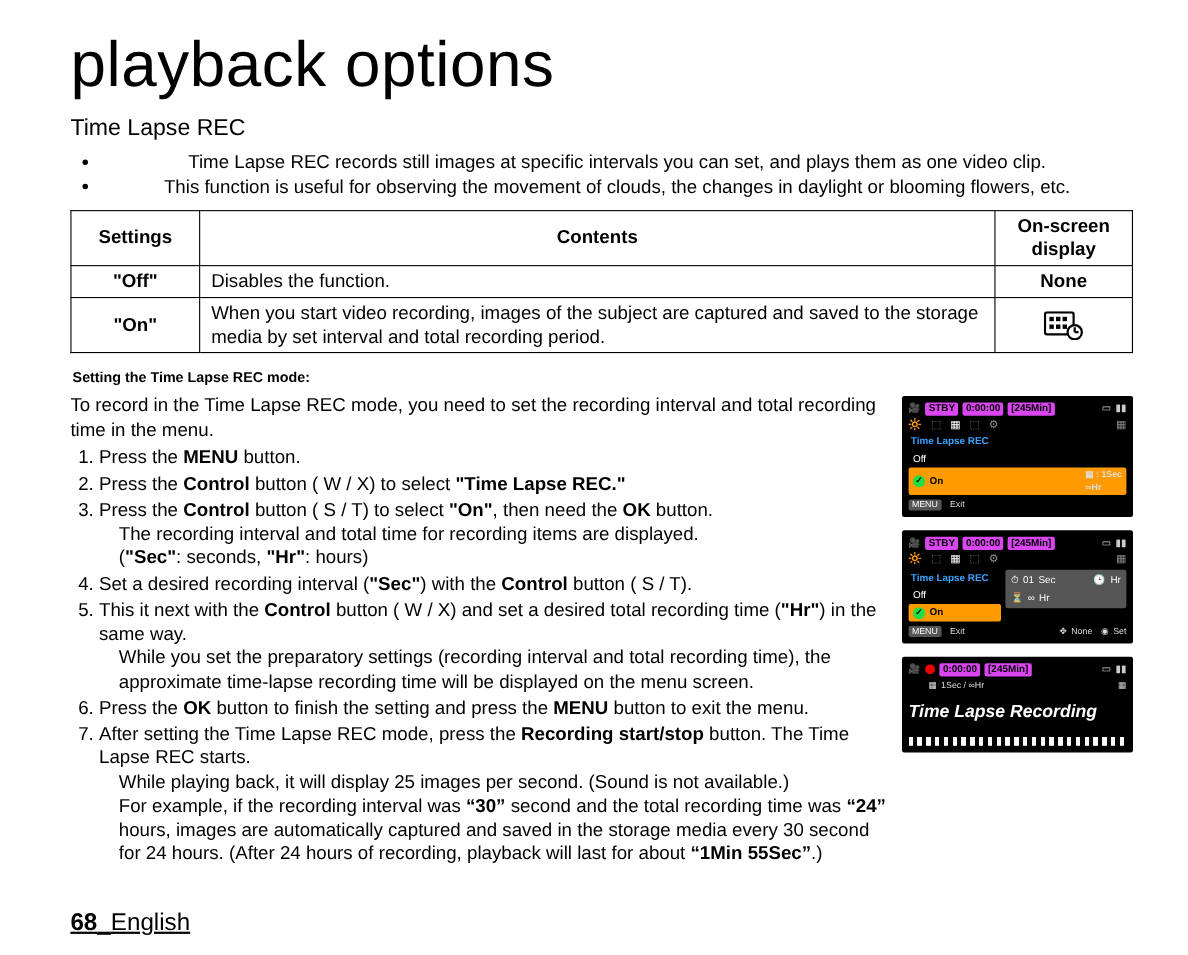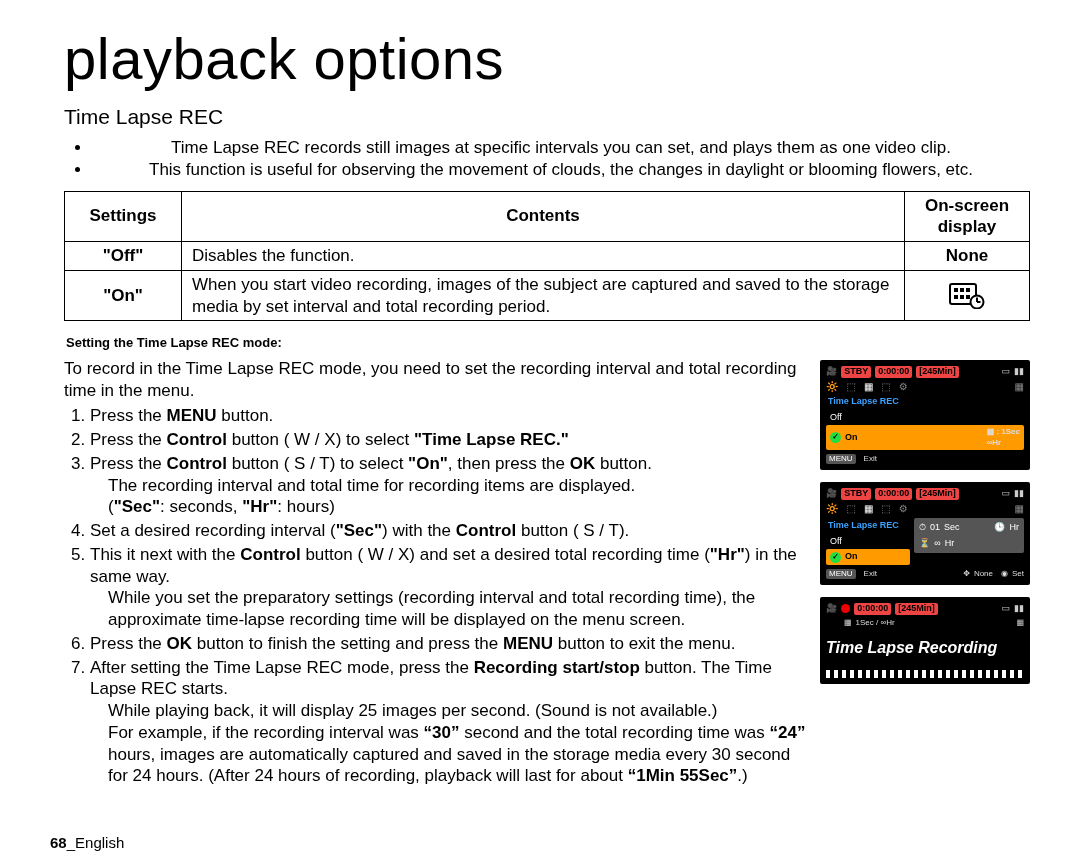--- a/index.html
+++ b/index.html
@@ -89,21 +89,21 @@
     font-family: Arial, sans-serif;
     font-size: 9px;
   }
   .screen .topbar {
     display: flex;
     align-items: center;
     gap: 4px;
     margin-bottom: 3px;
   }
   .screen .topbar .pill {
-    background: #ef4444; color: #000; border-radius: 2px; padding: 0 3px; font-weight: 700;
+    background: #d946ef; color: #000; border-radius: 2px; padding: 0 3px; font-weight: 700;
   }
   .screen .dotrow {
     display: flex; gap: 8px; margin-bottom: 3px; color: #888;
     font-size: 10px; align-items: center;
   }
   .screen .dotrow .active { color: #fff; }
   .screen .menutitle { color: #3aa2ff; font-weight: 700; margin: 2px 0 2px 2px; }
   .screen .menuitem {
     display: flex; justify-content: space-between; align-items: center;
     padding: 2px 4px; border-radius: 2px;
@@ -115,23 +115,24 @@
   .screen .row { display:flex; align-items:center; gap:4px; }
   .screen .redrec { width:9px; height:9px; background:#e00; border-radius:50%; display:inline-block;}
   .screen .chk { background:#22dd44; color:#000; border-radius:50%; width:11px; height:11px; display:inline-flex; align-items:center; justify-content:center; font-size:8px; font-weight:700;}
   .screen .right-icons { margin-left:auto; display:flex; gap:4px; color:#ccc; }
   .screen .tlr { text-align:left; font-weight:700; font-style: italic; margin-top:10px; font-size:16px;}
   .screen .checker { height:8px; background: repeating-linear-gradient(90deg,#fff 0 4px,#000 4px 8px); margin-top:12px;}
   .screen .smalltxt { font-size:8px; color:#ddd; }
 
   .page-footer {
     position: absolute;
-    left: 50px;
+    left: 64px;
     bottom: 16px;
-    font-size: 15px;
+    font-size: 22px;
+    text-decoration: underline;
   }
   .page-footer .pn { font-weight: 700; }
 </style>
 </head>
 <body>
 
 <div class="page">
 
   <h1>playback options</h1>
 
@@ -183,21 +184,21 @@
     <div class="text-col">
       <p>To record in the Time Lapse REC mode, you need to set the recording interval and total recording time in the menu.</p>
       <ol class="steps">
         <li>
           <span>Press the </span><span class="b">MENU</span><span> button.</span>
         </li>
         <li>
           <span>Press the </span><span class="b">Control</span><span> button ( W /  X) to select </span><span class="b">"Time Lapse REC."</span>
         </li>
         <li>
-          <span>Press the </span><span class="b">Control</span><span> button ( S  /  T) to select </span><span class="b">"On"</span><span>, then press the </span><span class="b">OK</span><span> button.</span>
+          <span>Press the </span><span class="b">Control</span><span> button ( S  /  T) to select </span><span class="b">"On"</span><span>, then need the </span><span class="b">OK</span><span> button.</span>
           <div class="sub">The recording interval and total time for recording items are displayed.</div>
           <div class="sub">
             <span>(</span><span class="b">"Sec"</span><span>: seconds, </span><span class="b">"Hr"</span><span>: hours)</span>
           </div>
         </li>
         <li>
           <span>Set a desired recording interval (</span><span class="b">"Sec"</span><span>) with the </span><span class="b">Control</span><span> button ( S  /  T).</span>
         </li>
         <li>
           <span>This it next with the </span><span class="b">Control</span><span> button ( W /  X) and set a desired total recording time (</span><span class="b">"Hr"</span><span>) in the same way.</span>

